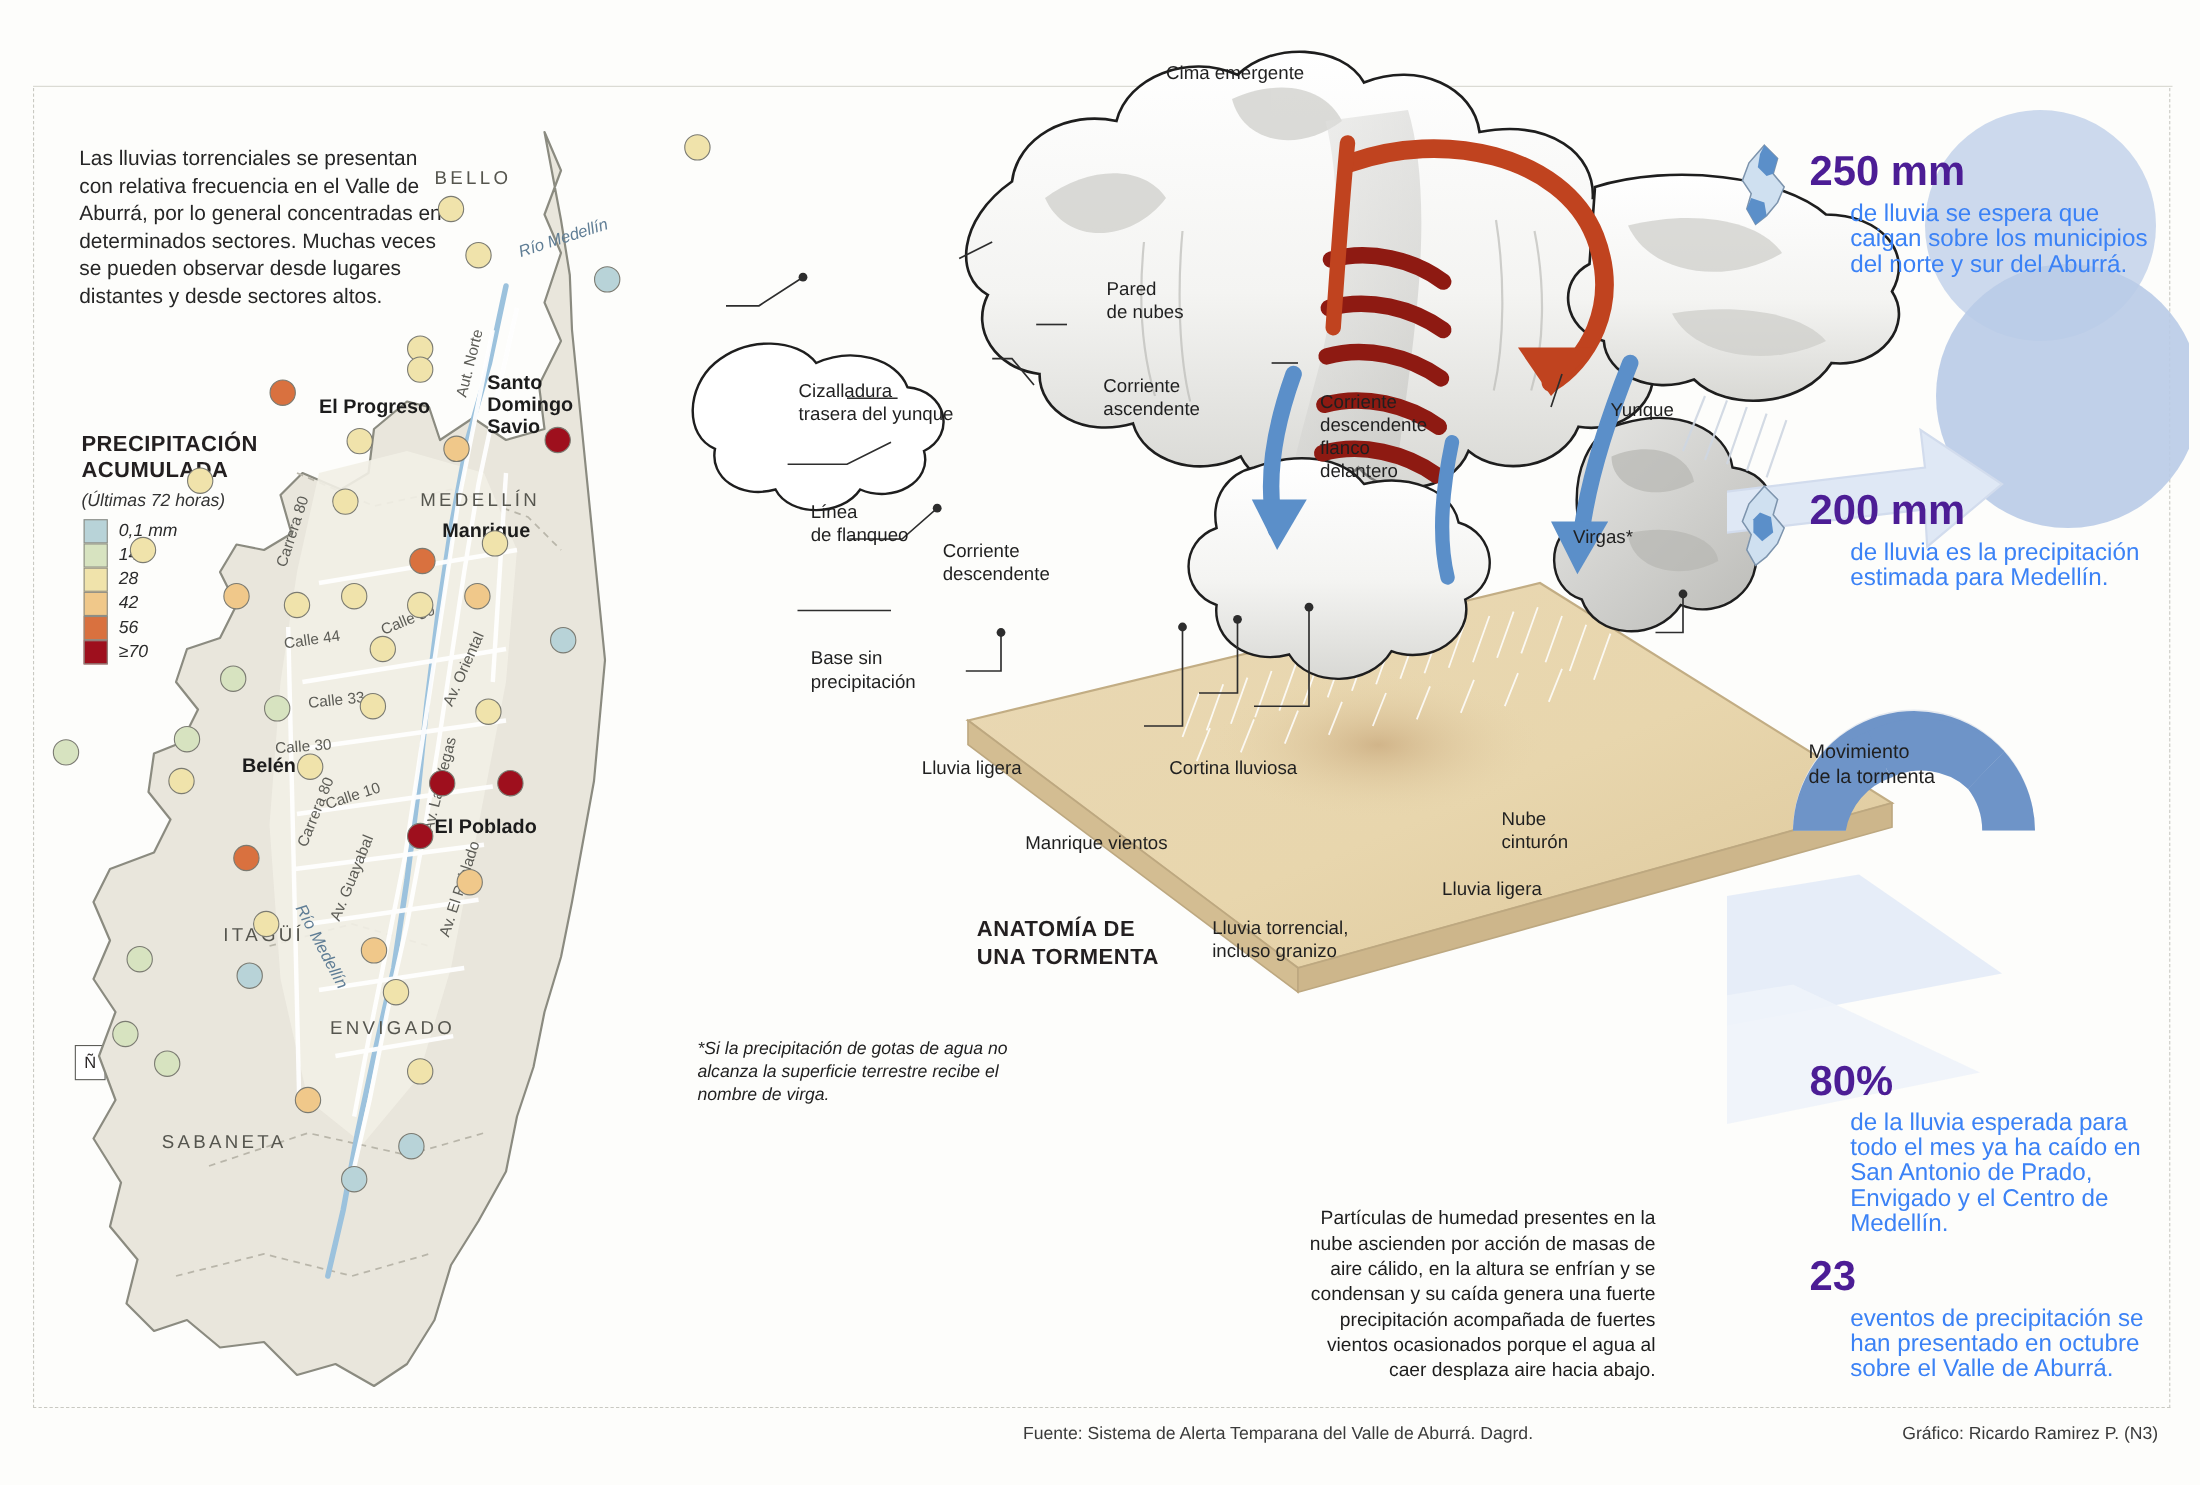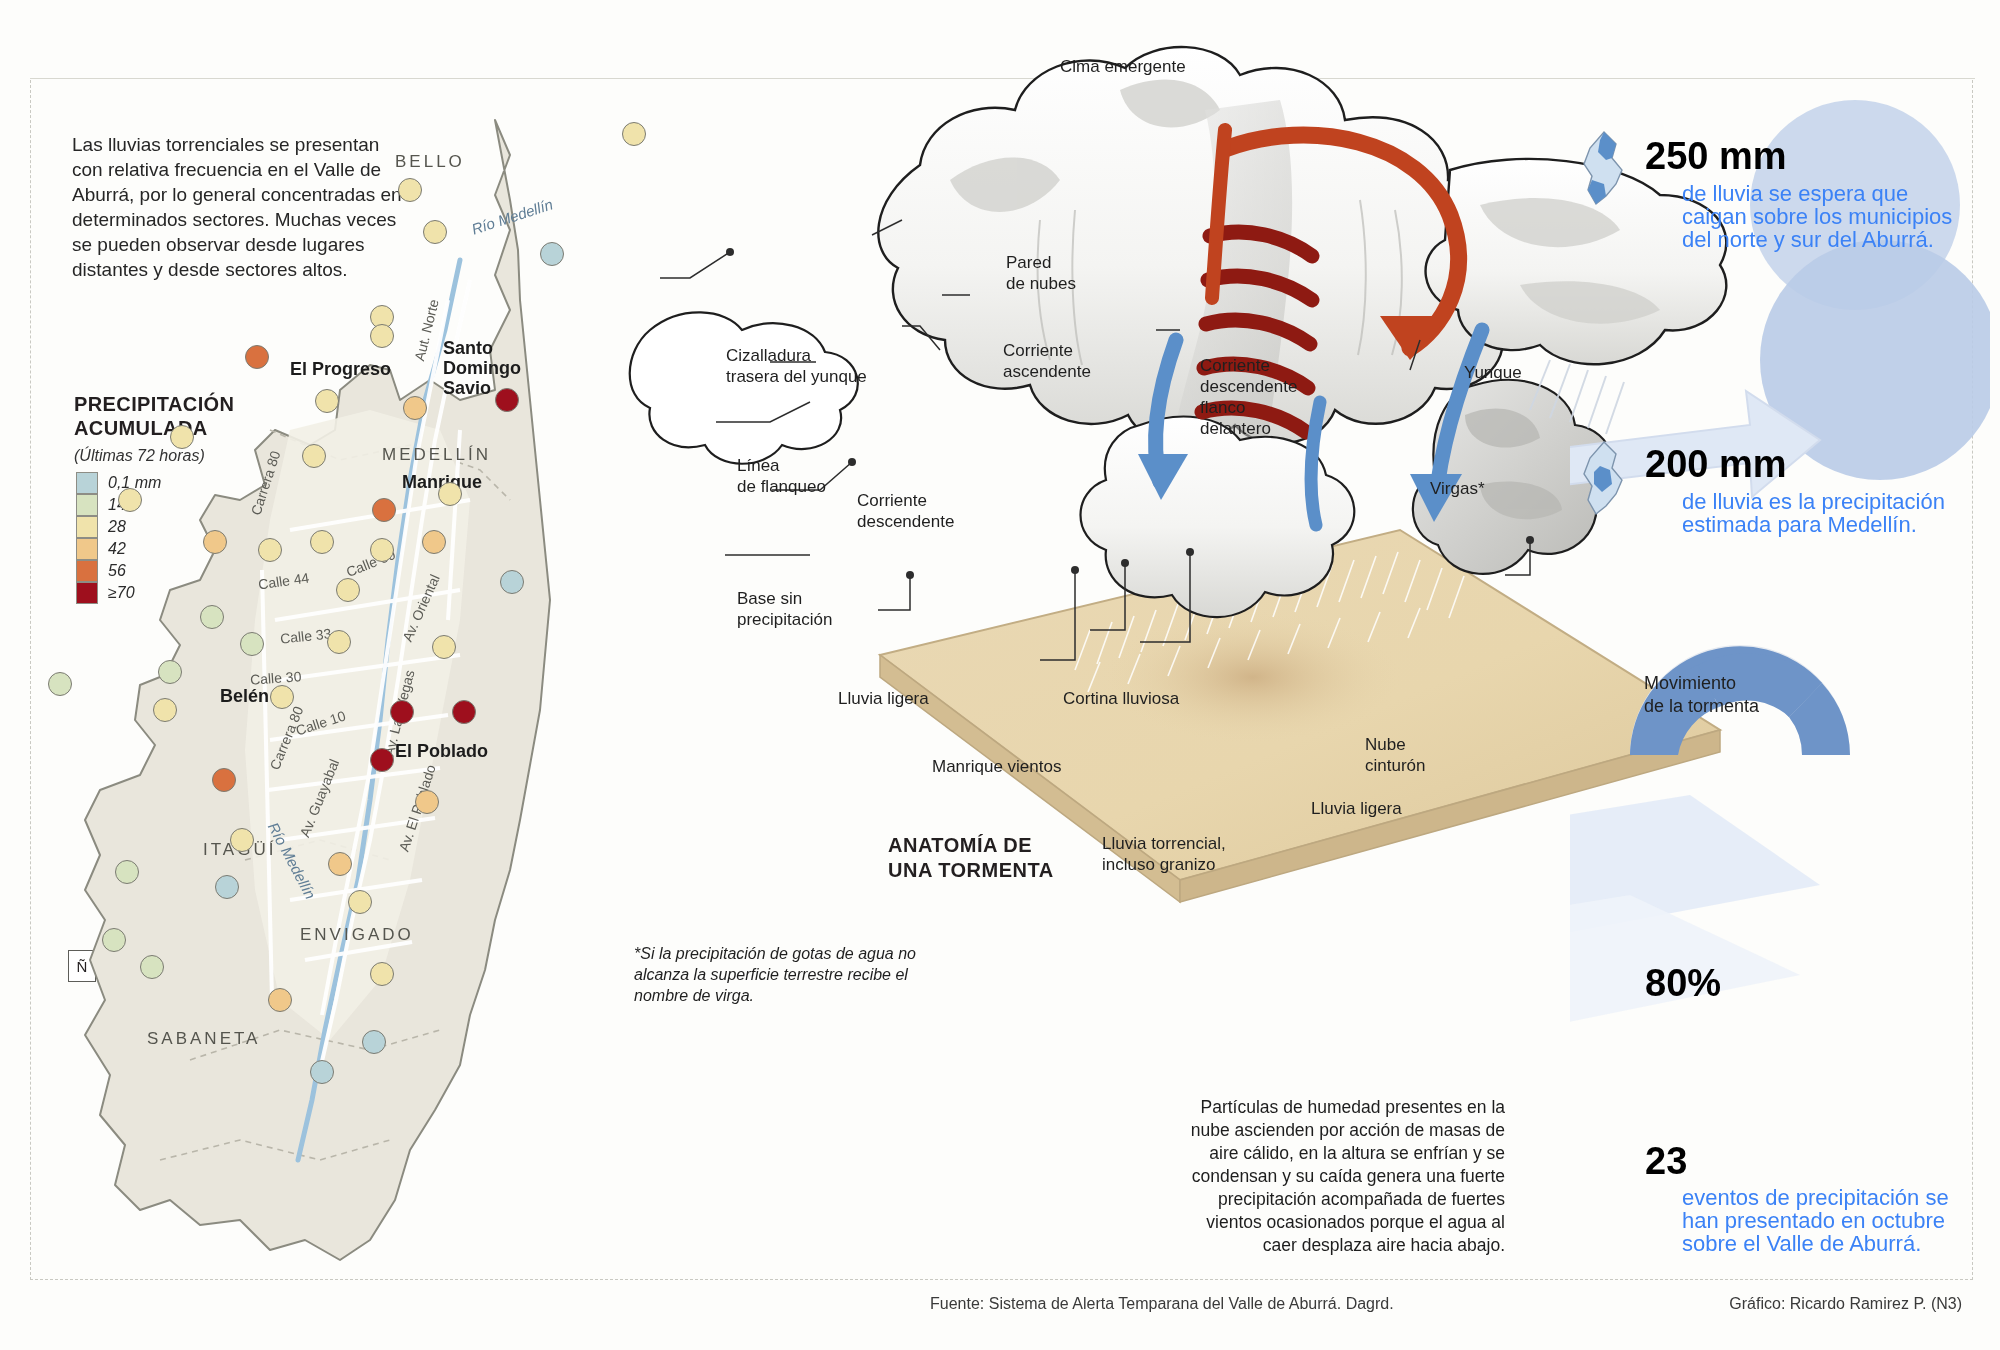--- a/index.html
+++ b/index.html
@@ -111,21 +111,21 @@
   .para-left {
     position: absolute; left: 634px; top: 1055px; width: 300px;
     font-size: 17.5px; line-height: 23px; color: #1d1d1d;
   }
   .para-center {
     position: absolute; left: 1180px; top: 1055px; width: 325px;
     font-size: 17.5px; line-height: 23px; color: #1d1d1d; text-align: right; margin-top: 41px;
   }
   
   .stat-num {
-    position: absolute; font-size: 38px; font-weight: bold; color: #000000;
+    position: absolute; font-size: 38px; font-weight: bold; color: #4c1d95;
   }
   .stat-txt {
     position: absolute; font-size: 22px; line-height: 23px; color: #3b82f6; margin-left: 36px;
   }
   .movement {
     position: absolute; left: 1644px; top: 672px;
     font-size: 18px; line-height: 23px; color: #1f1f1f;
   }
   
   .footer-src {
@@ -523,19 +523,20 @@
 
   <div class="stat-num" style="left:1645px; top:135px;">250 mm</div>
   <div class="stat-txt" style="left:1646px; top:182px; width:290px;">de lluvia se espera que caigan sobre los municipios del norte y sur del Aburrá.</div>
 
   <div class="stat-num" style="left:1645px; top:443px;">200 mm</div>
   <div class="stat-txt" style="left:1646px; top:490px; width:290px;">de lluvia es la precipitación estimada para Medellín.</div>
 
   <div class="movement">Movimiento<br>de la tormenta</div>
 
   <div class="stat-num" style="left:1645px; top:962px;">80%</div>
+  <div class="stat-txt" style="left:1646px; top:1008px; width:300px;">de la lluvia esperada para todo el mes ya ha caído en San Antonio de Prado, Envigado y el Centro de Medellín.</div>
 
   <div class="stat-num" style="left:1645px; top:1140px;">23</div>
   <div class="stat-txt" style="left:1646px; top:1186px; width:300px;">eventos de precipitación se han presentado en octubre sobre el Valle de Aburrá.</div>
 
   <div class="footer-src">Fuente: Sistema de Alerta Temparana del Valle de Aburrá. Dagrd.</div>
   <div class="footer-credit">Gráfico: Ricardo Ramirez P. (N3)</div>
 </div>
 
 </body></html>

